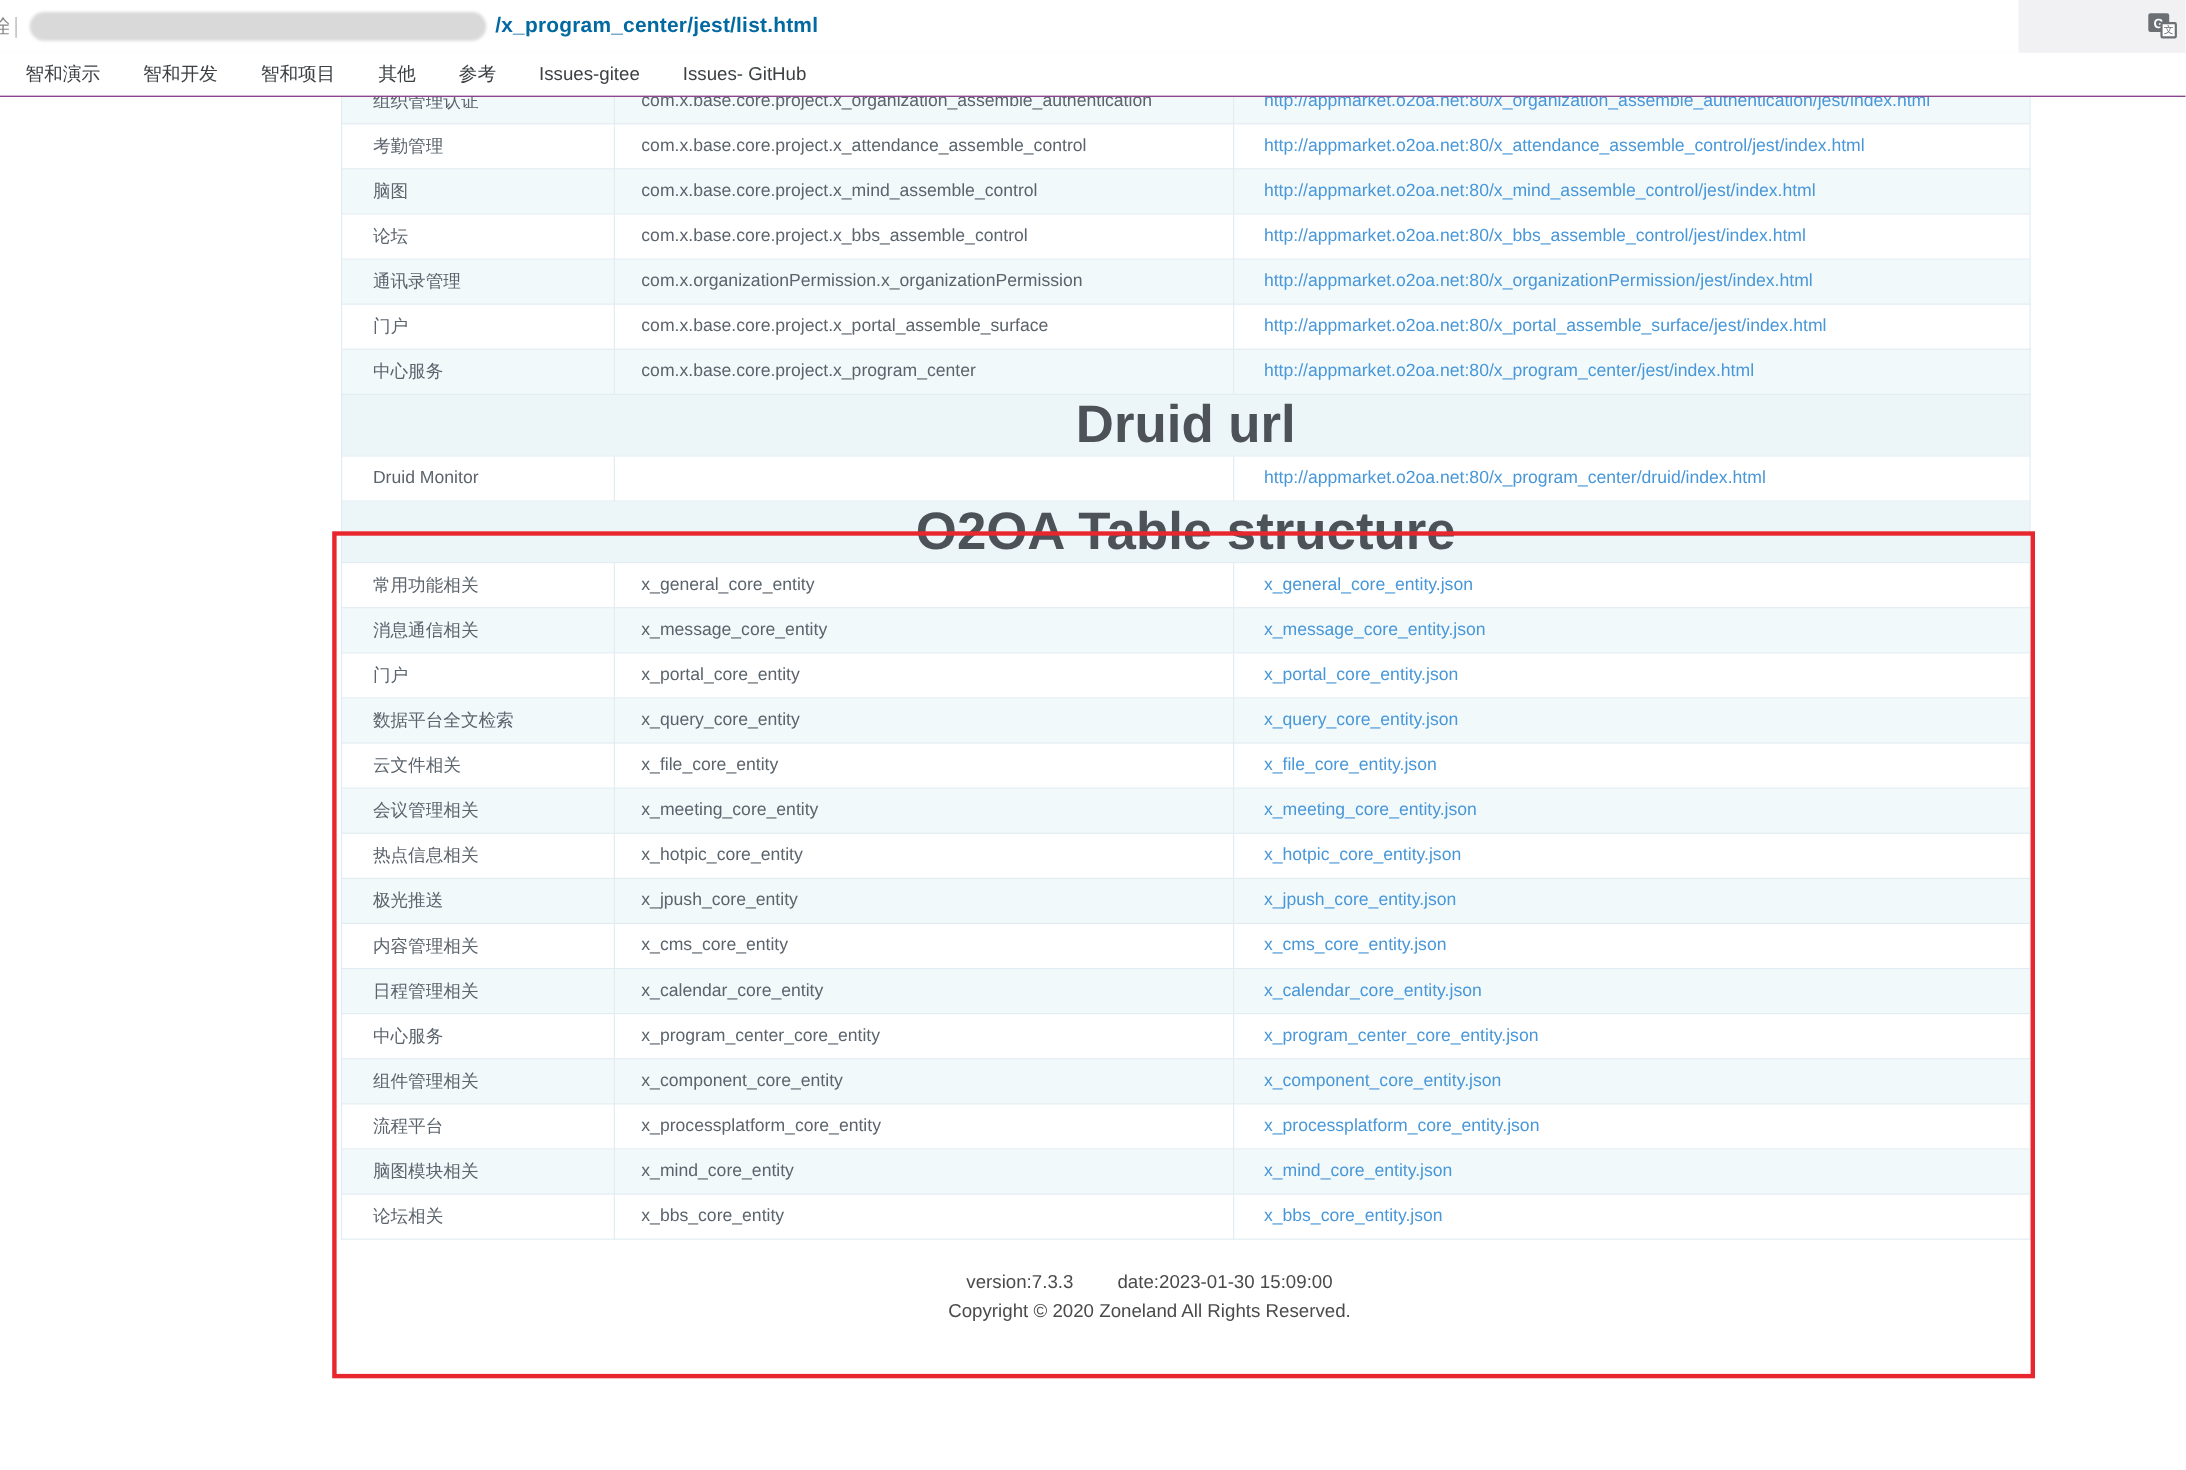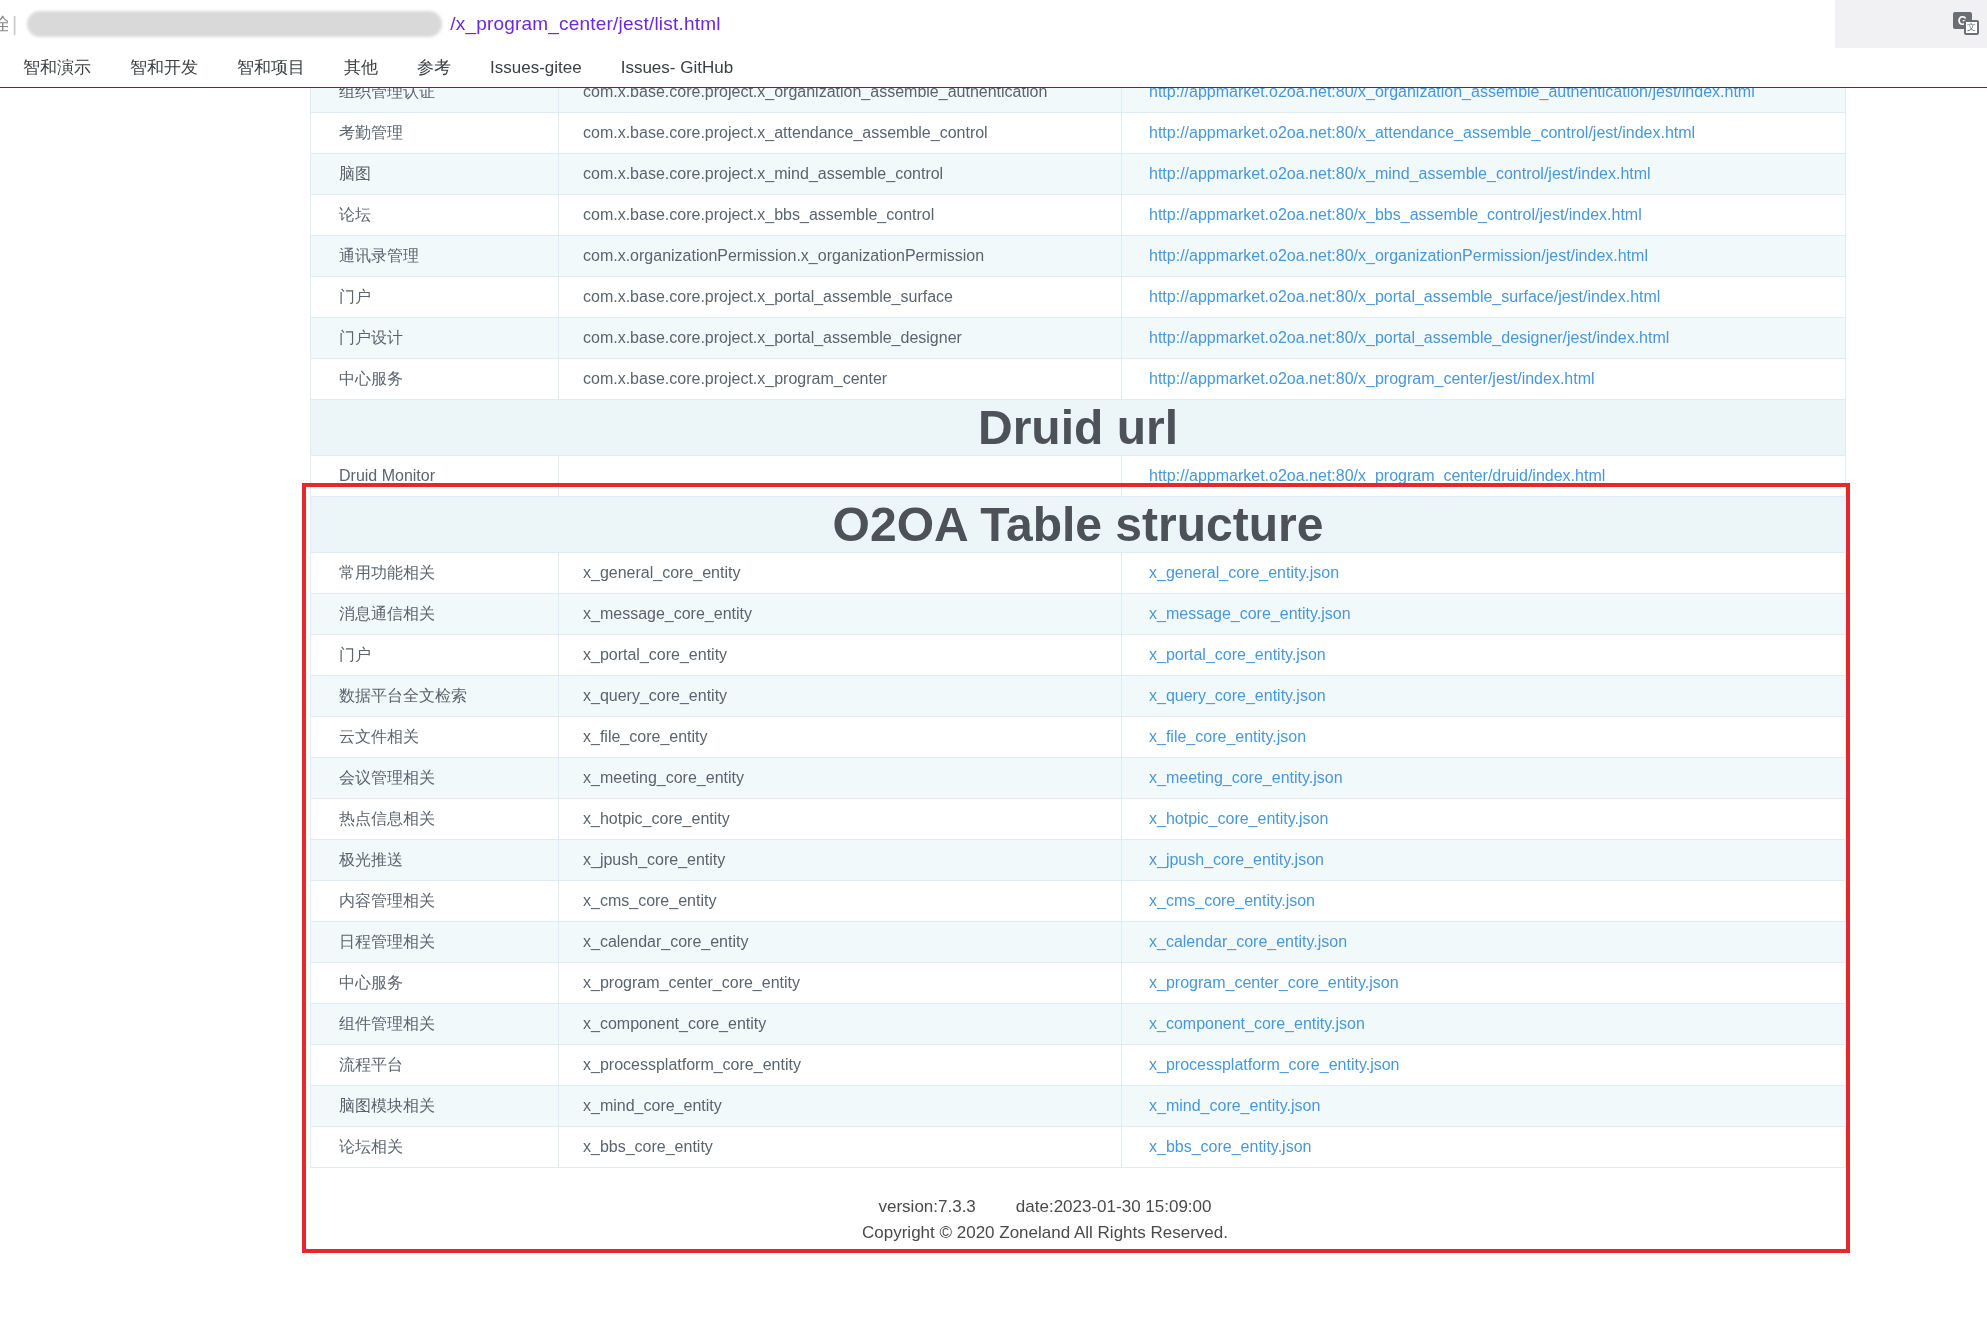--- a/index.html
+++ b/index.html
@@ -11,21 +11,21 @@
   .tab-strip { position:absolute; top:0; left:42px; width:438px; height:9px;
                background:#939aa1; border-radius:0 0 3px 3px; }
   .addr-bar { position:relative; height:48px; background:#f1f1f3; }
   .addr-field { position:absolute; left:0; top:0; height:48px; width:1835px;
                 background:#fff; display:flex; align-items:center; }
   .secure-icon { width:14px; overflow:hidden; color:#8a8a8a; font-size:18px;
                  margin-left:-6px; white-space:nowrap; }
   .addr-sep { color:#c9c9c9; font-size:20px; margin:0 10px 0 4px; font-weight:100; }
   .redacted-blob { width:415px; height:26px; background:#d9d9d9; border-radius:13px;
                    filter:blur(1.5px); margin-right:8px; }
-  .url-text { font-size:19px; color:#6d28d9; letter-spacing:.2px; }
+  .url-text { font-size:19px; color:#0369a1; letter-spacing:.2px;font-weight:bold; }
   .translate-icon { position:absolute; right:4px; top:12px; width:30px; height:26px; }
   .translate-icon .g-box { position:absolute; left:0; top:0; width:19px; height:17px;
         background:#6b6f73; border-radius:2px; color:#fff; font-size:12px; font-weight:bold;
         display:flex; align-items:center; justify-content:center; }
   .translate-icon .w-box { position:absolute; left:11px; top:8px; width:15px; height:15px;
         background:#fff; border:2px solid #6b6f73; border-radius:2px; color:#6b6f73;
         font-size:9px; display:flex; align-items:center; justify-content:center; }
 
   .bookmarks { height:40px; background:#fff; display:flex; align-items:center;
                padding-left:14px; border-bottom:1px solid #701a75; }
@@ -150,25 +150,20 @@
           <td class="c2">com.x.organizationPermission.x_organizationPermission</td>
           <td class="c3"><a class="link">http://appmarket.o2oa.net:80/x_organizationPermission/jest/index.html</a></td>
         </tr>
 
         <tr>
           <td class="c1">门户</td>
           <td class="c2">com.x.base.core.project.x_portal_assemble_surface</td>
           <td class="c3"><a class="link">http://appmarket.o2oa.net:80/x_portal_assemble_surface/jest/index.html</a></td>
         </tr>
 
-        <tr>
-          <td class="c1">门户设计</td>
-          <td class="c2">com.x.base.core.project.x_portal_assemble_designer</td>
-          <td class="c3"><a class="link">http://appmarket.o2oa.net:80/x_portal_assemble_designer/jest/index.html</a></td>
-        </tr>
 
         <tr>
           <td class="c1">中心服务</td>
           <td class="c2">com.x.base.core.project.x_program_center</td>
           <td class="c3"><a class="link">http://appmarket.o2oa.net:80/x_program_center/jest/index.html</a></td>
         </tr>
       </tbody>
 
     <tbody>
       <tr class="section">

